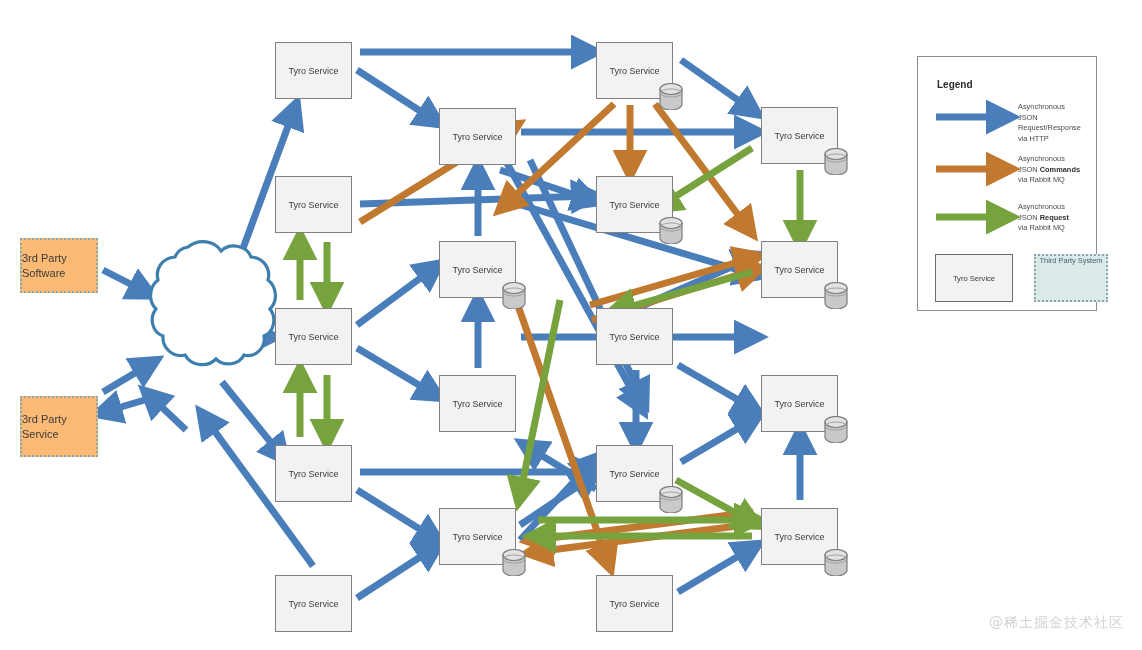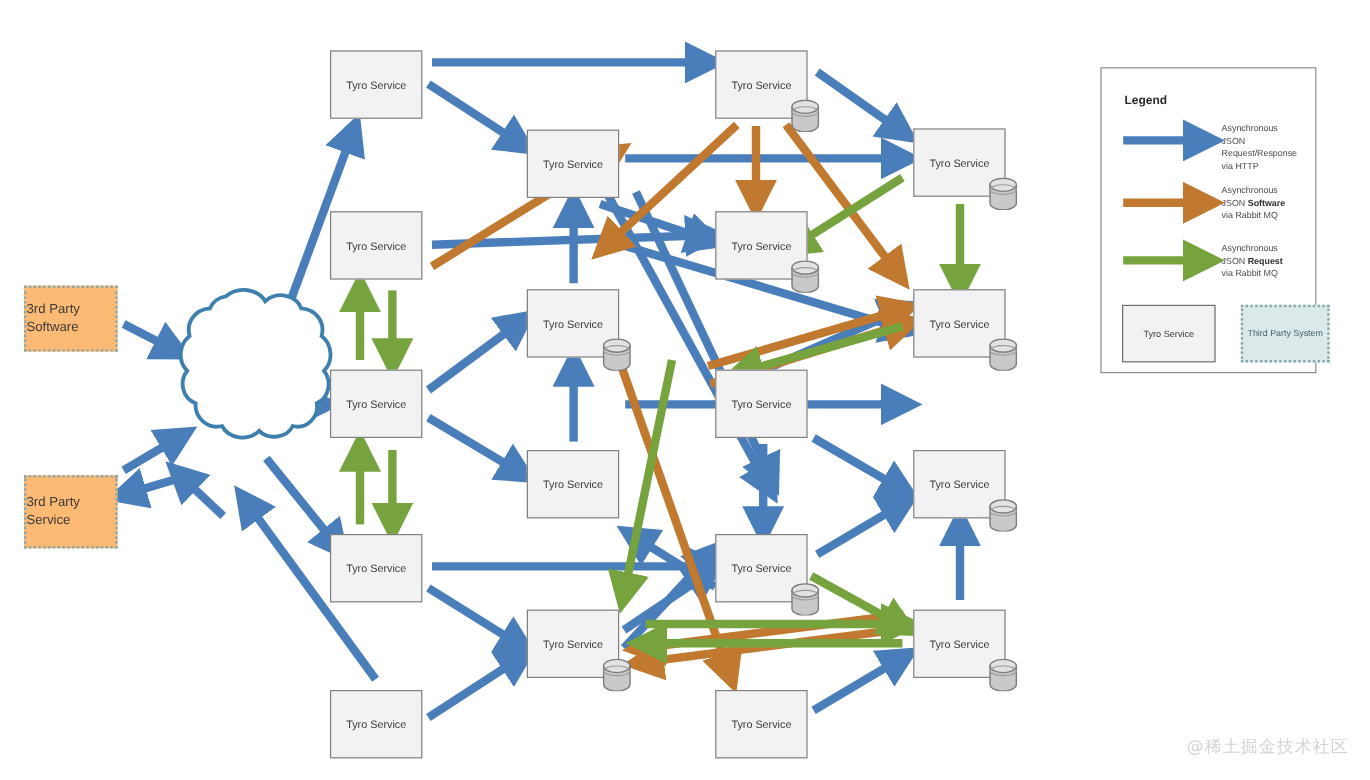--- a/index.html
+++ b/index.html
@@ -25,21 +25,21 @@
   .legend-title{position:absolute;left:19px;top:22px;font-size:10px;
                 font-weight:bold;color:#2b2b2b;}
   .lg-text{position:absolute;font-size:7.4px;color:#4a4a4a;line-height:1.45;}
   .lg-text b{font-weight:bold;color:#303030;}
   .lg-node{position:absolute;left:17px;top:197px;width:78px;height:48px;
            box-sizing:border-box;background:#f2f2f2;border:1.5px solid #6d6d6d;
            display:flex;align-items:center;justify-content:center;
            font-size:7.6px;color:#3a3a3a;}
   .lg-tp{position:absolute;left:116px;top:197px;width:74px;height:48px;
          box-sizing:border-box;background:#dbe9ea;border:2px dotted #8aa8ab;
-         display:flex;align-items:center;justify-content:center;text-align:center;
+         display:flex;justify-content:center;text-align:center;
          font-size:7.4px;color:#3f6368;line-height:1.35;}
 
   .watermark{position:absolute;right:18px;bottom:18px;font-size:14px;
              color:#d2d2d2;letter-spacing:1px;z-index:9;
              font-family:"DejaVu Sans",sans-serif;text-align:right;}
 </style>
 </head>
 <body>
 
 <div id="canvas">
@@ -275,21 +275,21 @@
     </svg>
 
     <div class="lg-text" style="left:100px;top:45px;">
       <div>Asynchronous</div>
       <div><span>JSON </span><span>Request/Response</span></div>
       <div>via HTTP</div>
     </div>
 
     <div class="lg-text" style="left:100px;top:97px;">
       <div>Asynchronous</div>
-      <div><span>JSON </span><b>Software</b></div>
+      <div><span>JSON </span><b>Commands</b></div>
       <div>via Rabbit MQ</div>
     </div>
 
     <div class="lg-text" style="left:100px;top:145px;">
       <div>Asynchronous</div>
       <div><span>JSON </span><b>Request</b></div>
       <div>via Rabbit MQ</div>
     </div>
 
     <div class="lg-node">

